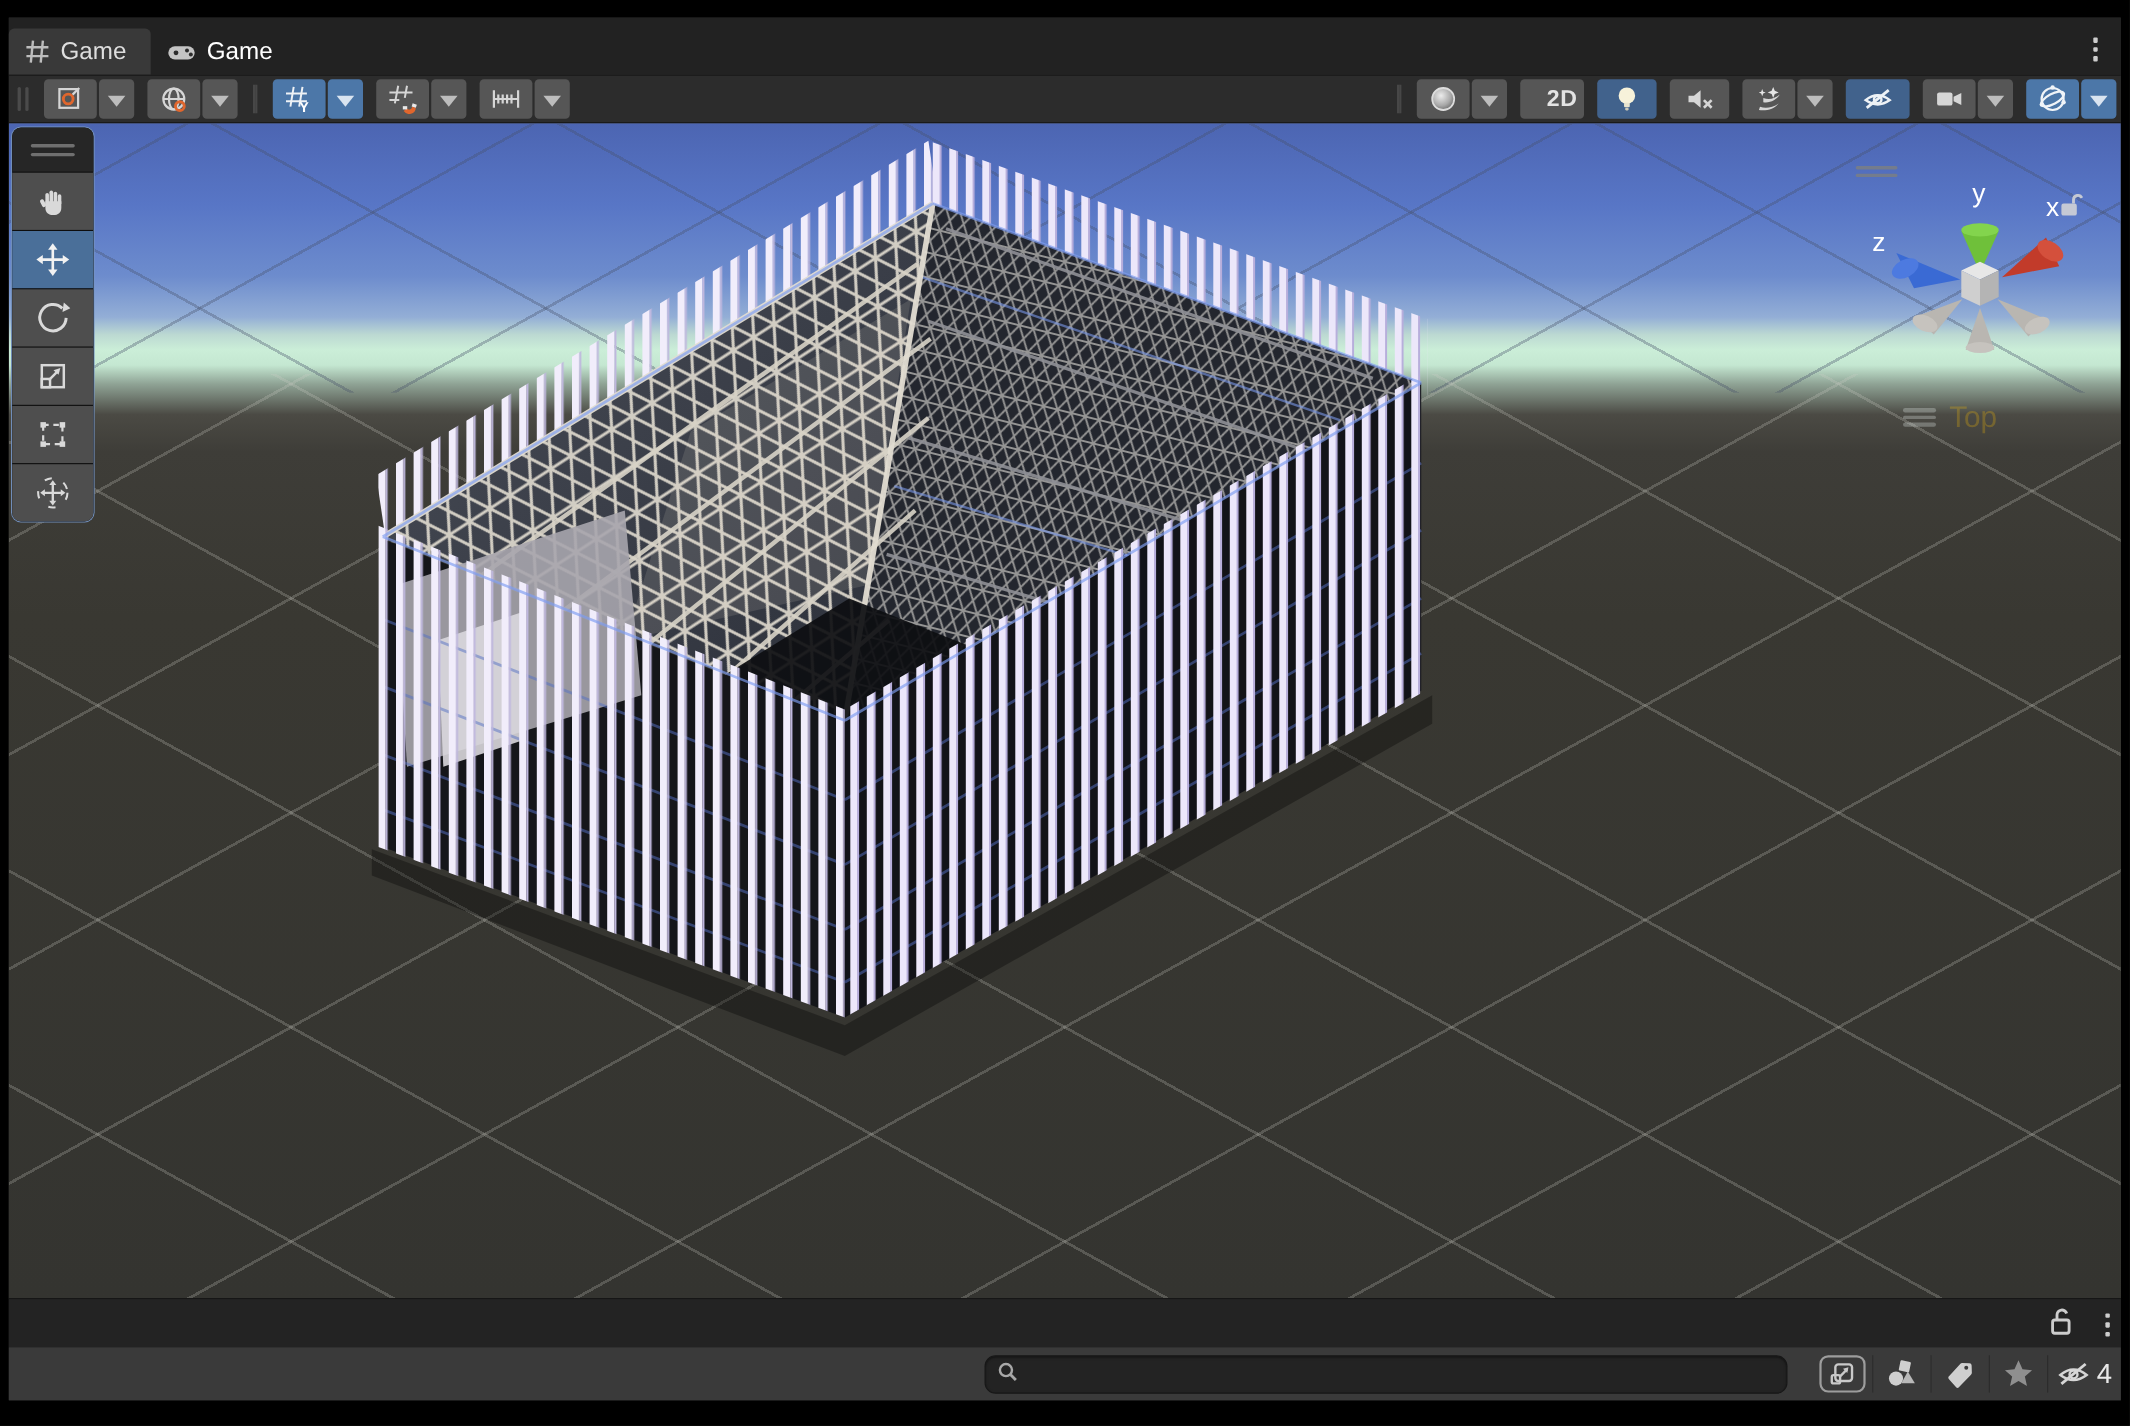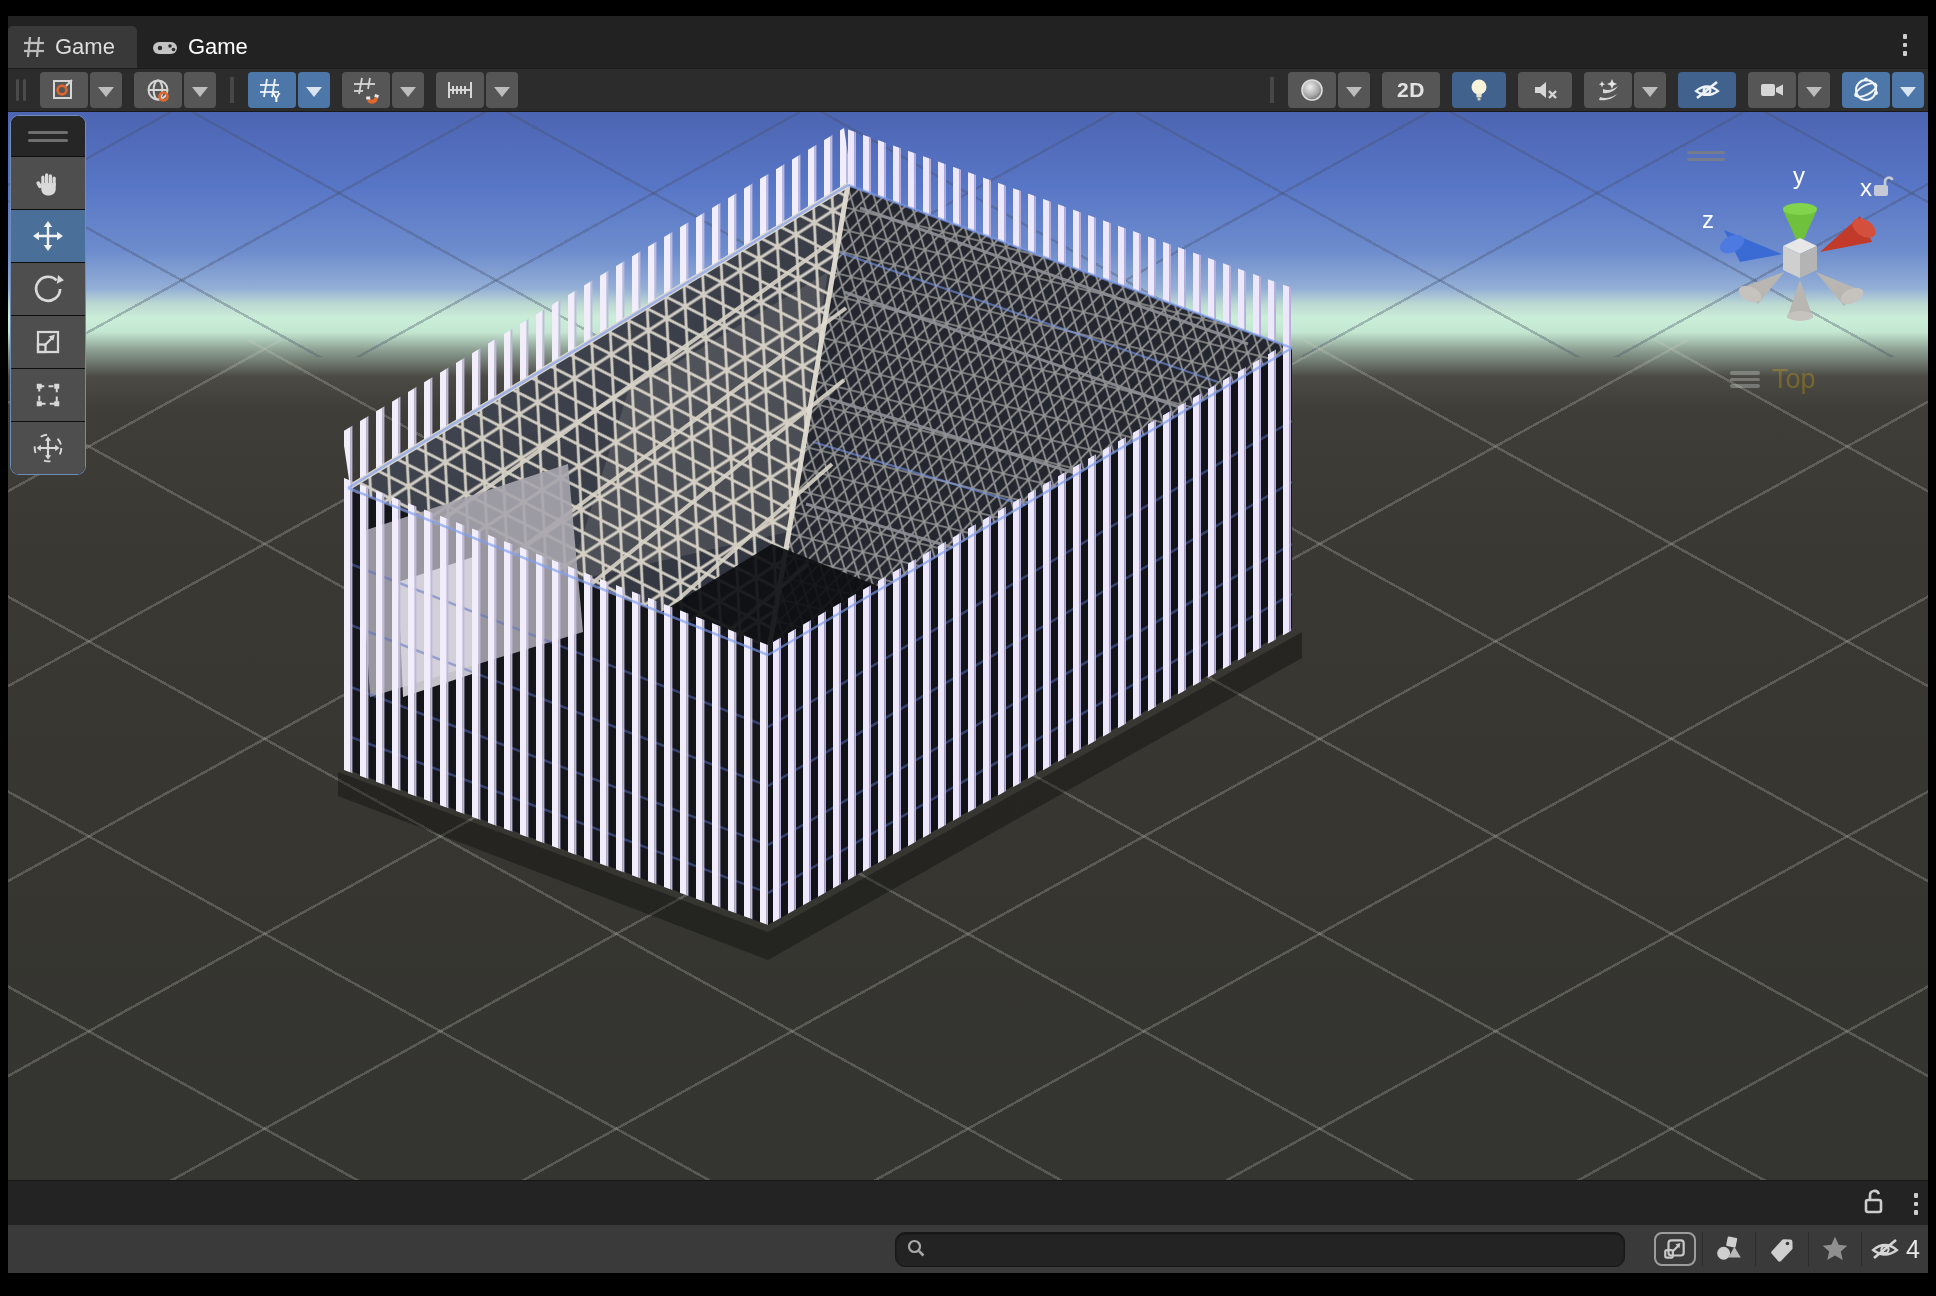--- a/index.html
+++ b/index.html
@@ -219,21 +219,21 @@
                 </radialGradient>
               </defs>
               <circle cx="13" cy="13" r="10" fill="url(#sphg)" stroke="#dcdcdc" stroke-width="1.6"></circle>
             </svg>
         </button>
         <button class="tbtn caretbtn">
             <span class="car"></span>
           </button>
       </div>
 
-      <button class="tbtn" style="min-width:58px;">
+      <button class="tbtn" style="min-width:58px;justify-content:flex-end;">
         <span class="lbl2d">2D</span>
       </button>
 
       <button class="tbtn act" style="min-width:54px;">
         <svg width="24" height="26" viewBox="0 0 24 26">
             <circle cx="12" cy="10" r="7.5" fill="#f7f2da"></circle>
             <rect x="9.4" y="16.5" width="5.2" height="4" rx="1" fill="#e8e4cf"></rect>
             <rect x="10.4" y="21" width="3.2" height="2.4" rx="1" fill="#cfcbb9"></rect>
           </svg>
       </button>

